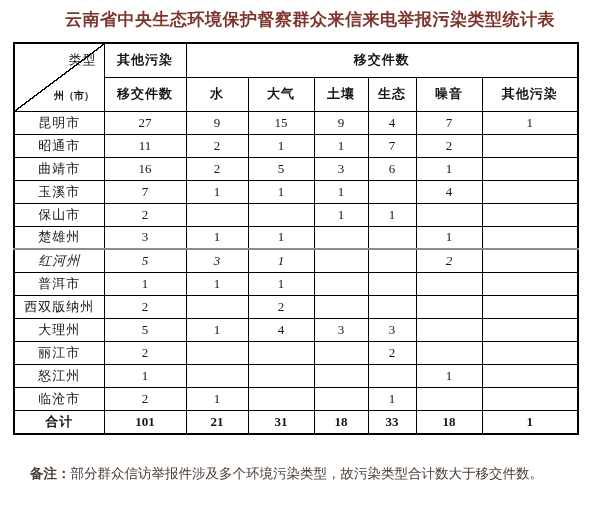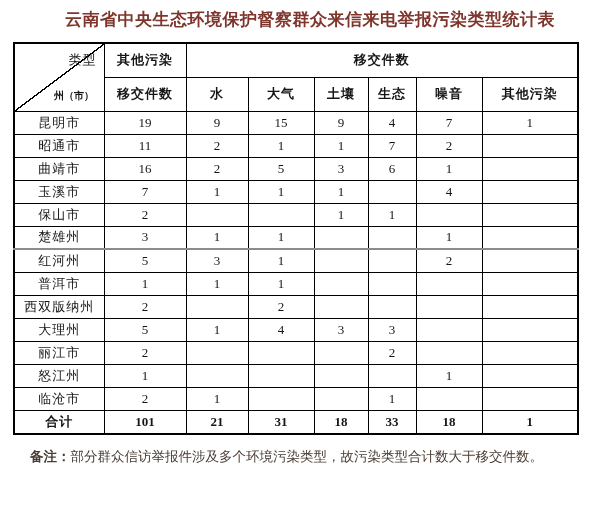--- a/index.html
+++ b/index.html
@@ -46,40 +46,41 @@
     font-family:"Liberation Serif", serif;
     letter-spacing:0;
     font-size:14px;
   }
   tr.total-row td{
     font-weight:700;
     height:24px;
   }
   tr.gray-top td{
     border-top:2px solid var(--gray-line);
+    font-style:italic;
   }
   .corner-cell{
     position:relative;
     padding:0;
     background-image:linear-gradient(to bottom right,
       transparent calc(50% - 0.7px),
       var(--border) calc(50% - 0.7px),
       var(--border) calc(50% + 0.7px),
       transparent calc(50% + 0.7px));
   }
   .corner-top{
     position:absolute;top:7px;right:7px;
     font-size:13px;font-weight:400;letter-spacing:1px;
   }
   .corner-bottom{
     position:absolute;bottom:8px;left:5px;
     font-size:10px;font-weight:700;letter-spacing:0;margin-left:34px;
   }
   .note{
-    margin:11px 28px 0 30px;
+    margin:28px 28px 0 30px;
     font-size:13.5px;
     line-height:22px;
     color:var(--note-color);
     text-align:justify;
   }
   .note-first{text-indent:2em;display:inline;}
   .note-label{font-weight:700;}
 </style>
 </head>
 <body>
@@ -114,21 +115,21 @@
       <th>大气</th>
       <th>土壤</th>
       <th>生态</th>
       <th>噪音</th>
       <th>其他污染</th>
     </tr>
   </thead>
   <tbody>
       <tr>
         <td>昆明市</td>
-        <td class="num">19</td>
+        <td class="num">27</td>
         <td class="num">9</td>
         <td class="num">15</td>
         <td class="num">9</td>
         <td class="num">4</td>
         <td class="num">7</td>
         <td class="num">1</td>
       </tr>
       <tr>
         <td>昭通市</td>
         <td class="num">11</td>

